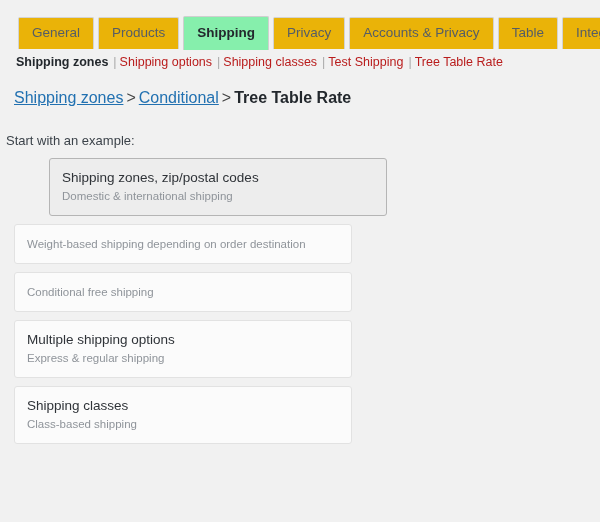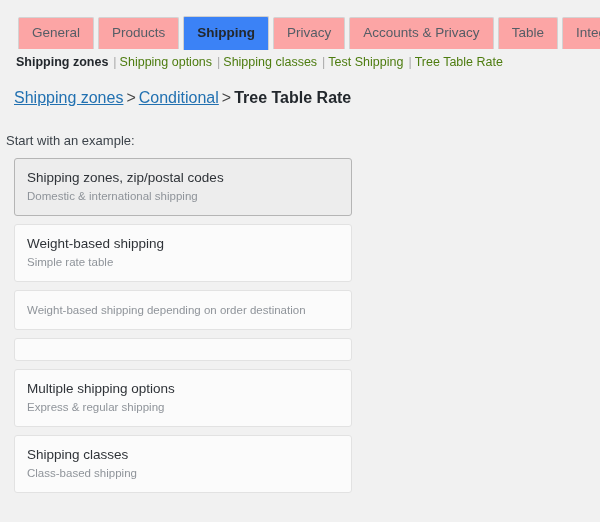--- a/index.html
+++ b/index.html
@@ -27,29 +27,29 @@
   }
   .tab {
     display: inline-block;
     vertical-align: bottom;
     height: 32px;
     line-height: 30px;
     padding: 0 13px;
     margin-right: 4px;
     font-size: 13.5px;
     color: #555d66;
-    background: #fca5a5;
+    background: #eab308;
     border: 1px solid #d3d3d3;
     border-bottom: none;
     border-radius: 2px 2px 0 0;
     cursor: pointer;
     text-decoration: none;
   }
   .tab.active {
-    background: #3b82f6;
+    background: #86efac;
     color: #23282d;
     font-weight: bold;
     border-color: #cfcfcf;
     height: 34px;
     line-height: 32px;
     margin-bottom: -1px;
     position: relative;
     z-index: 3;
   }
 
@@ -62,21 +62,21 @@
   }
   .subnav .current {
     font-weight: bold;
     color: #23282d;
   }
   .subnav .sep {
     color: #aaa;
     padding: 0 3px 0 5px;
   }
   .subnav a {
-    color: #4d7c0f;
+    color: #b91c1c;
     text-decoration: none;
   }
 
   
   .breadcrumb {
     padding: 16px 0 0 14px;
     font-size: 16px;
     line-height: 22px;
     color: #23282d;
     white-space: nowrap;
@@ -109,20 +109,21 @@
     background: #fbfbfb;
     border: 1px solid #e2e2e2;
     border-radius: 3px;
     padding: 10px 12px 11px 12px;
     margin-bottom: 8px;
     cursor: pointer;
   }
   .example-card.hovered {
     background: #ededed;
     border-color: #b5b5b5;
+    margin-left: 35px;
   }
   .example-title {
     font-size: 13.5px;
     color: #2f3338;
     line-height: 18px;
   }
   .example-desc {
     font-size: 11.5px;
     color: #8f949a;
     line-height: 16px;
@@ -144,30 +145,27 @@
 
 <div class="intro">Start with an example:</div>
 
 <div class="examples">
 
   <div class="example-card hovered">
     <div class="example-title">Shipping zones, zip/postal codes</div>
     <div class="example-desc">Domestic &amp; international shipping</div>
   </div>
 
-  <div class="example-card">
-    <div class="example-title">Weight-based shipping</div>
-    <div class="example-desc">Simple rate table</div>
-  </div>
 
   <div class="example-card">
     <div class="example-desc">Weight-based shipping depending on order destination</div>
   </div>
 
   <div class="example-card">
+    <div class="example-desc">Conditional free shipping</div>
   </div>
 
   <div class="example-card">
     <div class="example-title">Multiple shipping options</div>
     <div class="example-desc">Express &amp; regular shipping</div>
   </div>
 
   <div class="example-card">
     <div class="example-title">Shipping classes</div>
     <div class="example-desc">Class-based shipping</div>

